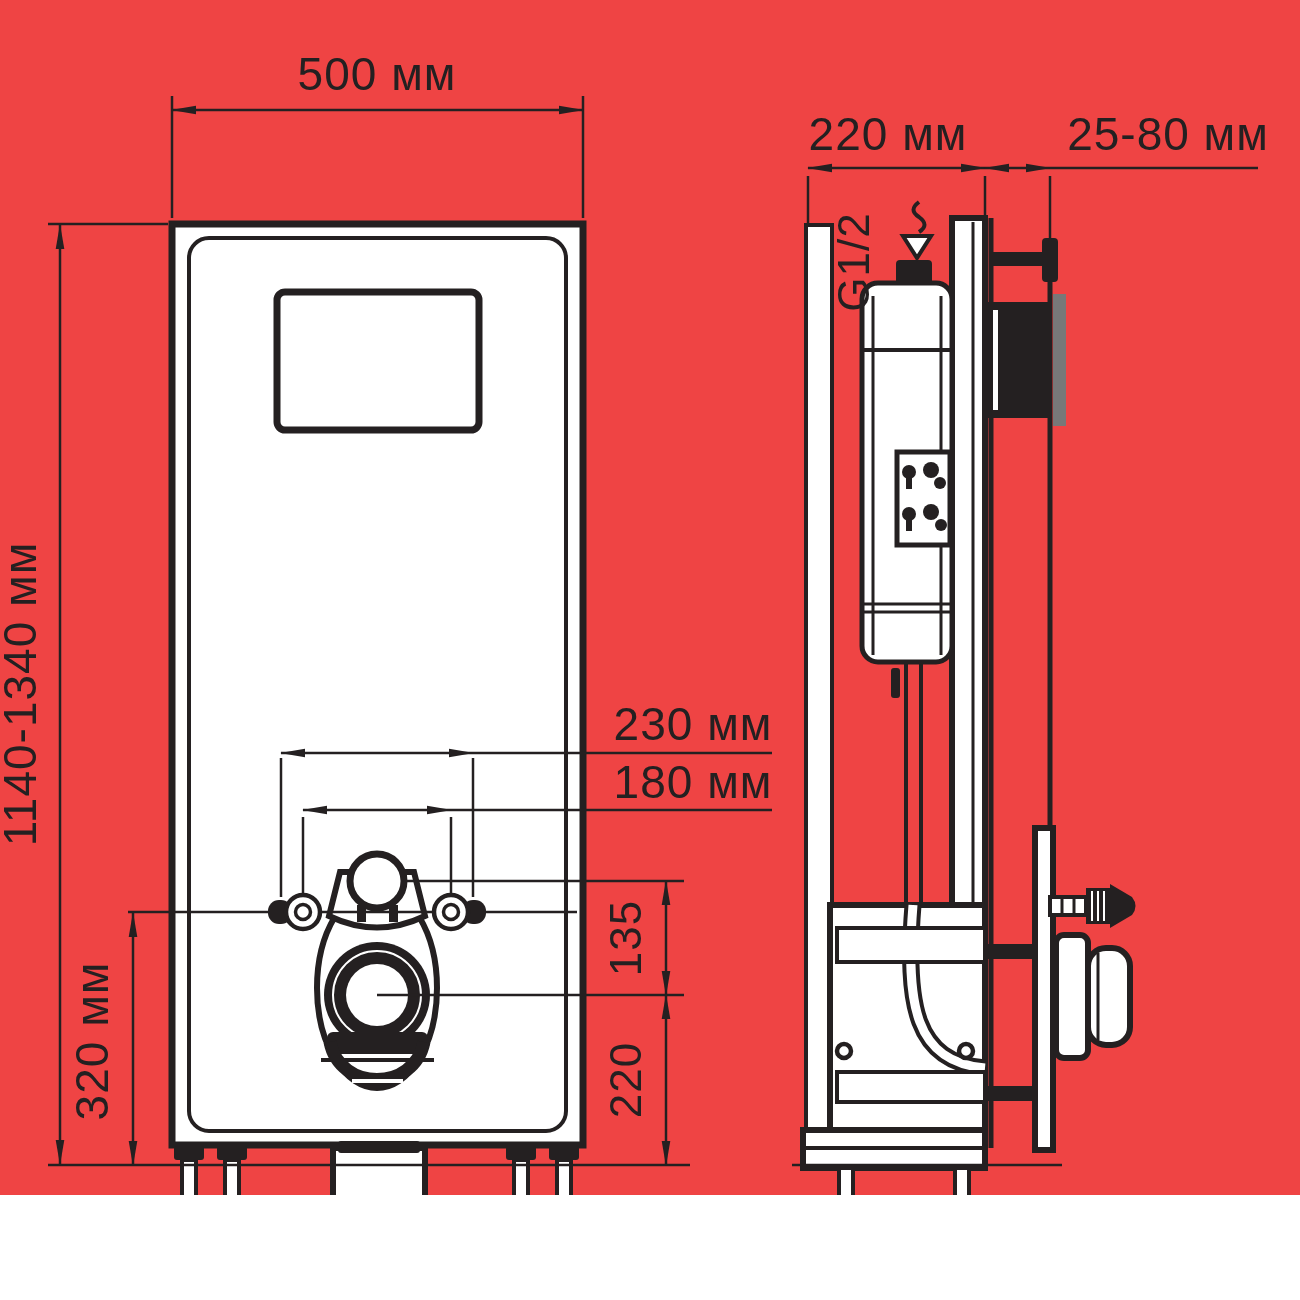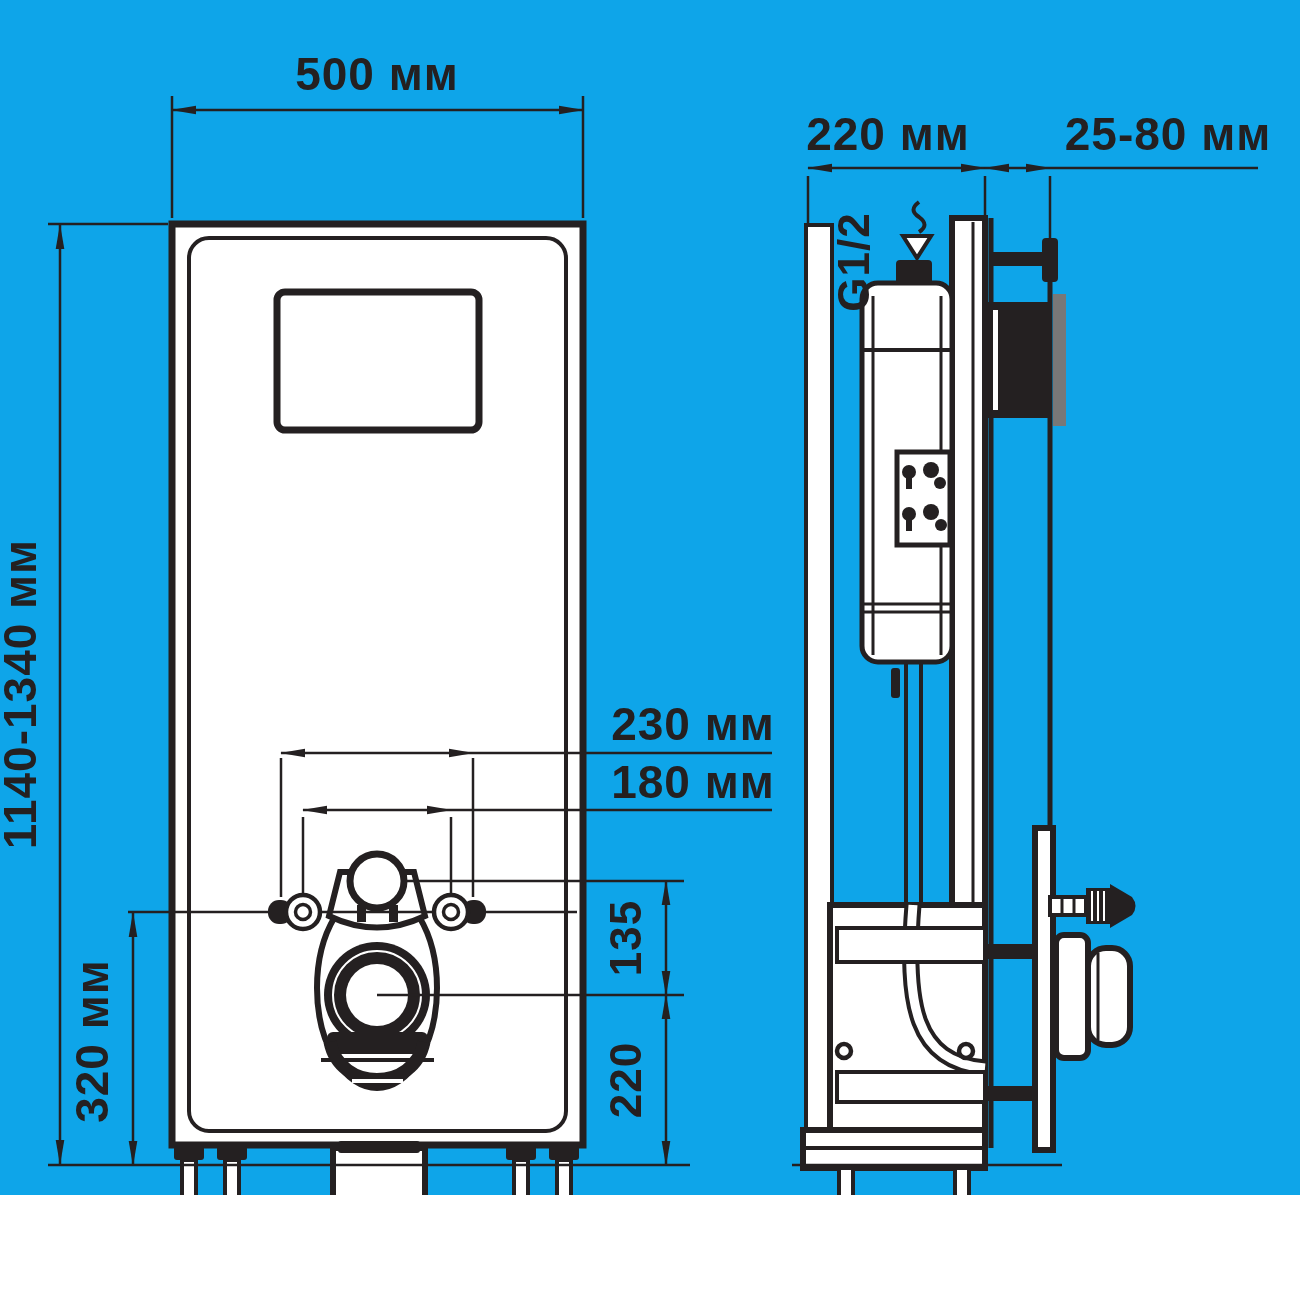--- a/index.html
+++ b/index.html
@@ -1,19 +1,18 @@
 <!DOCTYPE html>
 <html><head>
 <meta charset="utf-8">
 <style>
   html,body{margin:0;padding:0;background:#ffffff;}
   .stage{
-    width:1300px;height:1195px;background:#0ea5e9;position:relative;
+    width:1300px;height:1195px;background:#ef4444;position:relative;
     font-family:"Liberation Sans", sans-serif;
-    font-weight:bold;
   }
   svg{display:block;}
   text{
     fill:#242021;
     font-family:"Liberation Sans","DejaVu Sans",sans-serif;
     letter-spacing:1px;
   }
   .dim-label{font-size:46px;}
   .dim-label-sm{font-size:44px;}
   .ln{stroke:#242021;fill:none;}

